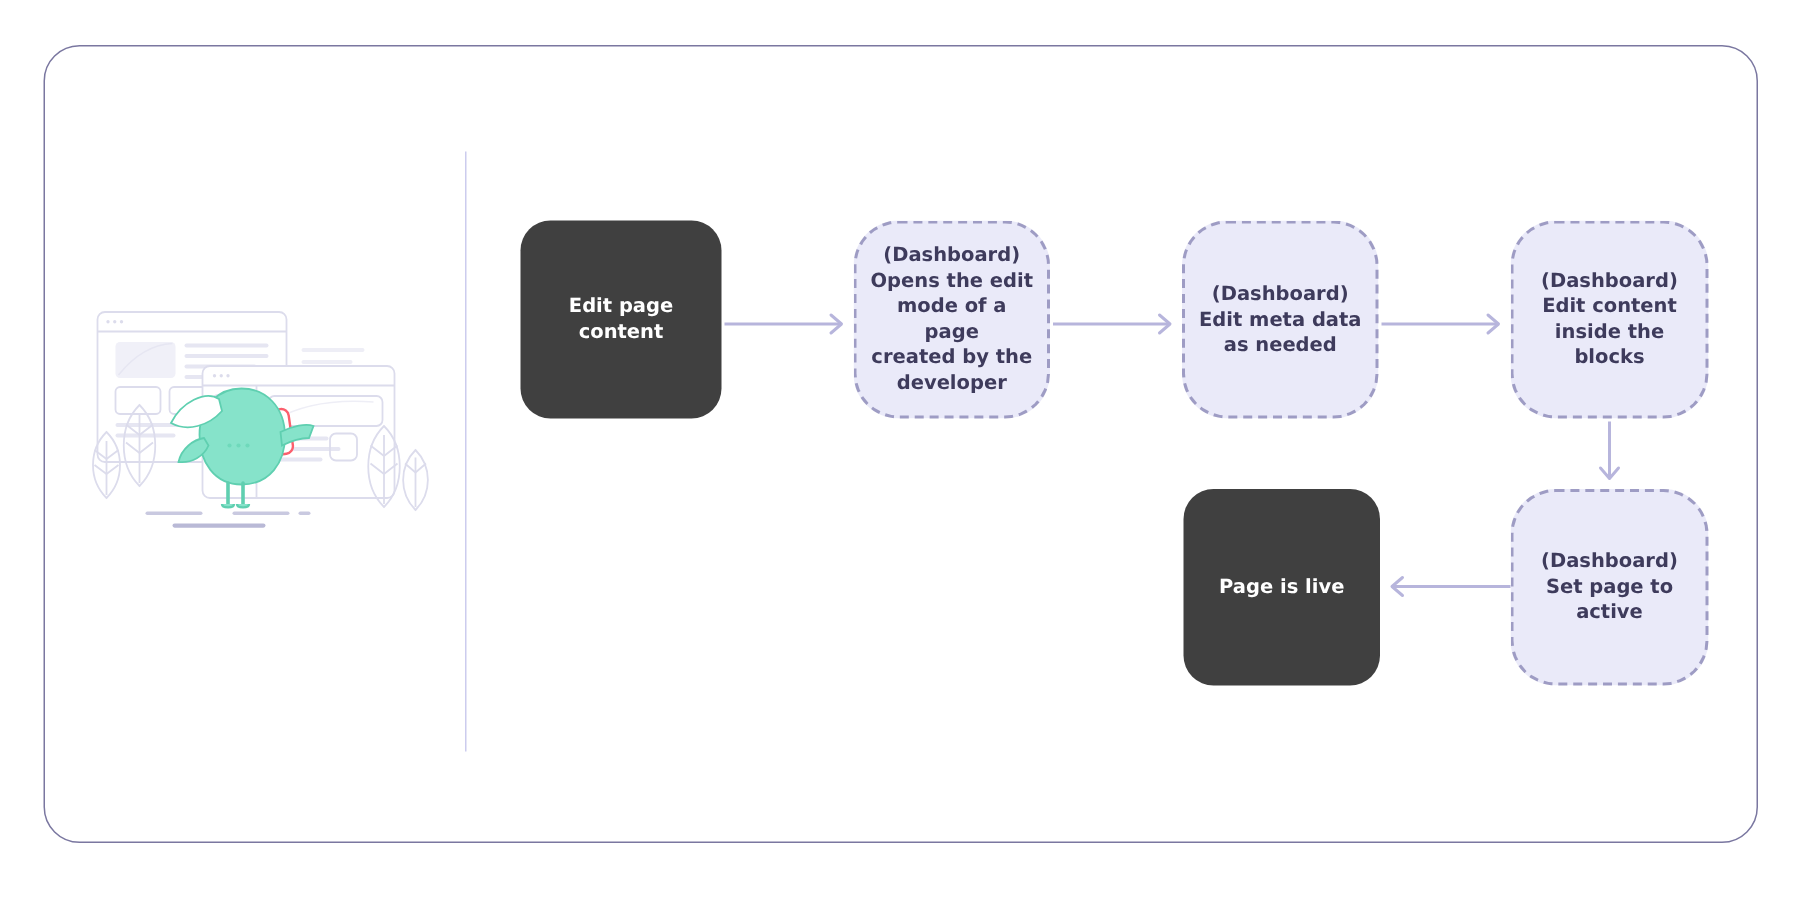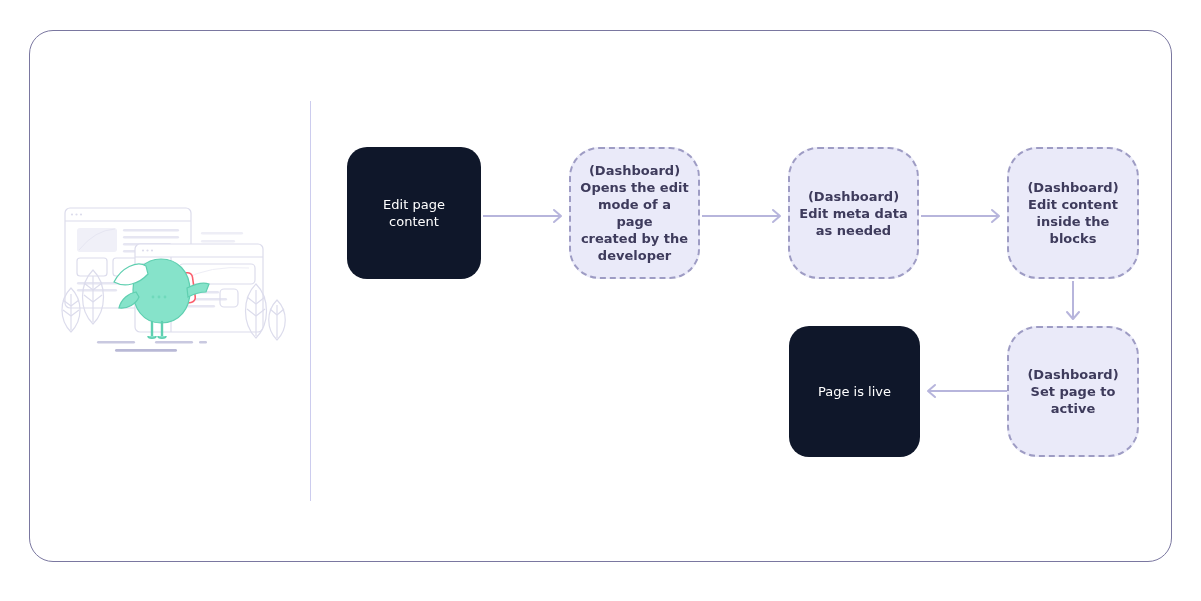--- a/index.html
+++ b/index.html
@@ -86,23 +86,23 @@
     border-radius: 20px;
     font-size: 13px;
     line-height: 17px;
   }
   .node .node-label {
     display: block;
     white-space: pre-line;
     padding: 0 8px;
   }
   .node-solid {
-    background: #0f172a;
+    background: #404040;
     color: #ffffff;
-    font-weight: 400;
+    font-weight: 700;
   }
   .node-dashed {
     background: #eaeaf9;
     color: #3e3b5c;
     font-weight: 600;
     border: 2px dashed #9e9cc4;
     border-radius: 30px;
   }
 
   

